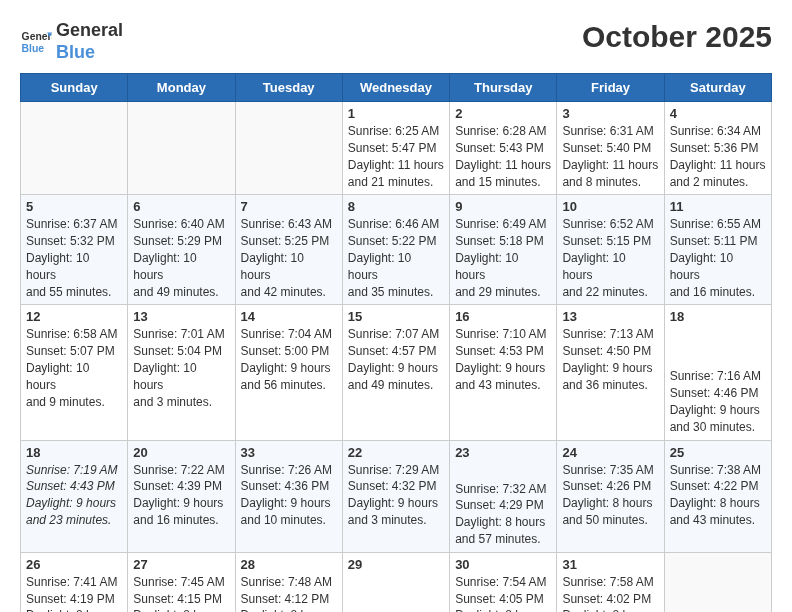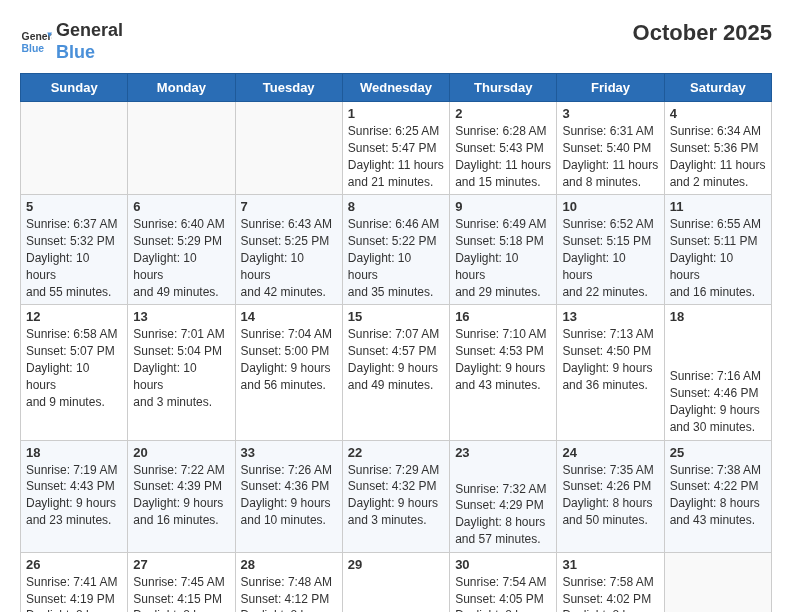--- a/index.html
+++ b/index.html
@@ -31,21 +31,21 @@
       color: #4a90d9;
     }
     .logo-icon {
       width: 32px;
       height: 32px;
     }
     .title-block {
       text-align: right;
     }
     .month-title {
-      font-size: 22px;
+      font-size: 30px;
       font-weight: bold;
       color: #333;
     }
     .subtitle {
       font-size: 16px;
       color: #555;
     }
     table {
       width: 100%;
       border-collapse: collapse;
@@ -255,21 +255,21 @@
           <span class="day-number">18</span>
           <div class="day-info" style="white-space: pre-line; margin-top: 44px;">Sunrise: 7:16 AM
 Sunset: 4:46 PM
 Daylight: 9 hours
 and 30 minutes.</div>
         </td>
       </tr>
       <tr>
         <td>
           <span class="day-number">18</span>
-          <div class="day-info" style="white-space: pre-line;">Sunrise: 7:19 AM
+          <div class="day-info" style="white-space: pre-line; font-style: italic;">Sunrise: 7:19 AM
 Sunset: 4:43 PM
 Daylight: 9 hours
 and 23 minutes.</div>
         </td>
         <td>
           <span class="day-number">20</span>
           <div class="day-info" style="white-space: pre-line;">Sunrise: 7:22 AM
 Sunset: 4:39 PM
 Daylight: 9 hours
 and 16 minutes.</div>

